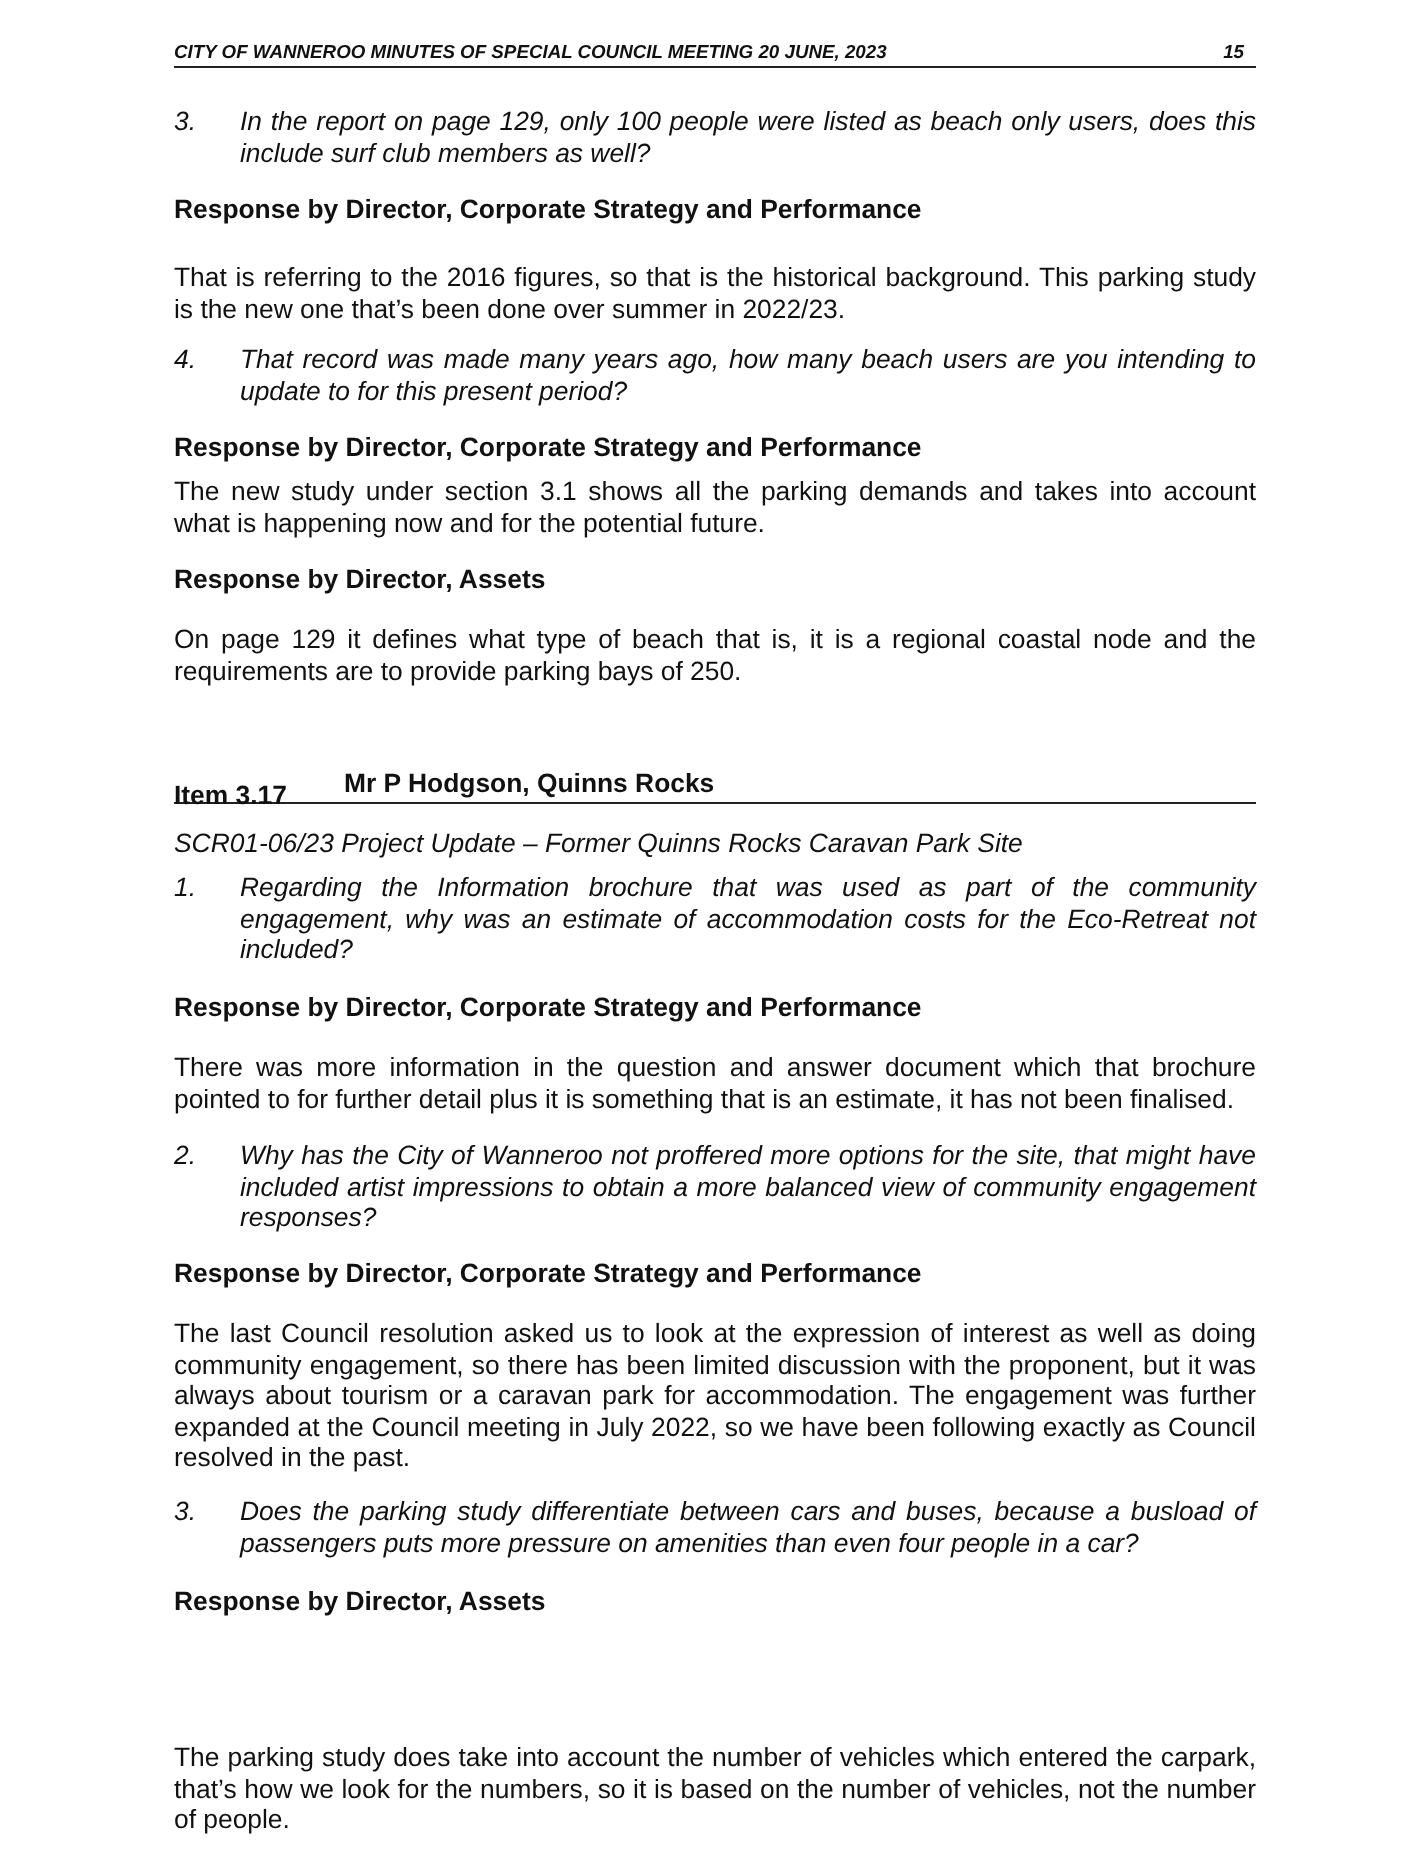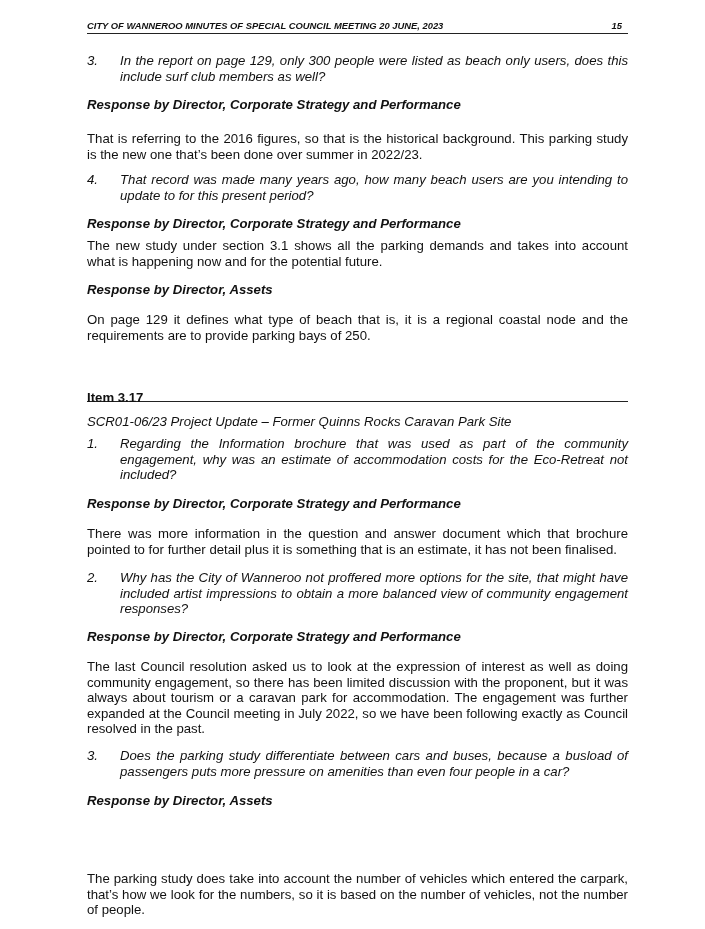--- a/index.html
+++ b/index.html
@@ -5,21 +5,21 @@
     html, body { margin: 0; padding: 0; background: #ffffff; }
     body { width: 705px; height: 929px; position: relative; overflow: hidden;
       font-family: "Liberation Sans", sans-serif; color: #111; }
     .page { position: absolute; left: 87px; top: 0; width: 541px; }
     .header { position: absolute; left: 0; top: 19px; width: 541px; height: 14px;
       border-bottom: 1.5px solid #222; font-weight: bold; font-size: 9.4px; font-style: italic; }
     .header .title { position: absolute; left: 0; top: 1px; }
     .header .pnum { position: absolute; right: 6px; top: 1px; }
     .blk { position: absolute; left: 0; width: 541px; font-size: 13.2px; line-height: 15.5px; }
     .para { text-align: justify; }
-    .heading { font-weight: bold; font-style: italic; }
+    .heading { font-weight: bold; }
     .q { position: absolute; left: 0; width: 541px; font-size: 13.2px; line-height: 15.5px; font-style: italic; }
     .q .num { position: absolute; left: 0; top: 0; }
     .q .txt { margin-left: 33px; text-align: justify; }
     .item-title { position: absolute; left: 0; width: 541px; height: 17px; border-bottom: 1.8px solid #222;
       font-weight: bold; font-size: 13.2px; }
     .item-title .no { position: absolute; left: 0; top: 6px; }
     .item-title .nm { position: absolute; left: 85px; top: 0; }
     .subject { font-weight: normal; font-style: italic; }
   </style>
 </head>
@@ -27,39 +27,40 @@
 
 <div class="page">
 
   <div class="header">
     <span class="title">CITY OF WANNEROO MINUTES OF SPECIAL COUNCIL MEETING 20 JUNE, 2023</span>
     <span class="pnum">15</span>
   </div>
 
   <div class="q" style="top:53px;">
     <span class="num">3.</span>
-    <div class="txt">In the report on page 129, only 300 people were listed as beach only users, does this include surf club members as well?</div>
+    <div class="txt">In the report on page 129, only 100 people were listed as beach only users, does this include surf club members as well?</div>
   </div>
 
   <div class="blk heading" style="top:97px;">Response by Director, Corporate Strategy and Performance</div>
   <div class="blk para" style="top:131px;">That is referring to the 2016 figures, so that is the historical background.  This parking study is the new one that’s been done over summer in 2022/23.</div>
 
   <div class="q" style="top:172px;">
     <span class="num">4.</span>
     <div class="txt">That record was made many years ago, how many beach users are you intending to update to for this present period?</div>
   </div>
 
   <div class="blk heading" style="top:216px;">Response by Director, Corporate Strategy and Performance</div>
   <div class="blk para" style="top:238px;">The new study under section 3.1 shows all the parking demands and takes into account what is happening now and for the potential future.</div>
 
   <div class="blk heading" style="top:282px;">Response by Director, Assets</div>
   <div class="blk para" style="top:312px;">On page 129 it defines what type of beach that is, it is a regional coastal node and the requirements are to provide parking bays of 250.</div>
 
   <div class="item-title" style="top:384px;">
     <span class="no">Item 3.17</span>
+    <span class="nm">Mr P Hodgson, Quinns Rocks</span>
   </div>
 
   <div class="blk subject" style="top:414px;">SCR01-06/23 Project Update – Former Quinns Rocks Caravan Park Site</div>
 
   <div class="q" style="top:436px;">
     <span class="num">1.</span>
     <div class="txt">Regarding the Information brochure that was used as part of the community engagement, why was an estimate of accommodation costs for the Eco-Retreat not included?</div>
   </div>
 
   <div class="blk heading" style="top:496px;">Response by Director, Corporate Strategy and Performance</div>

